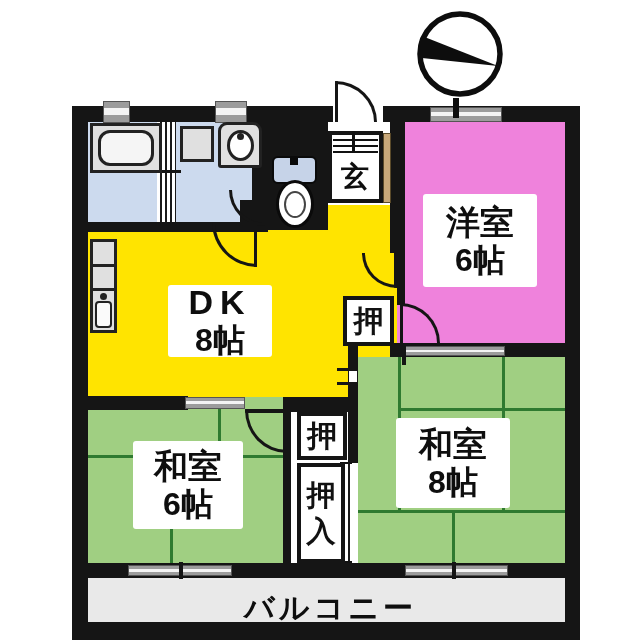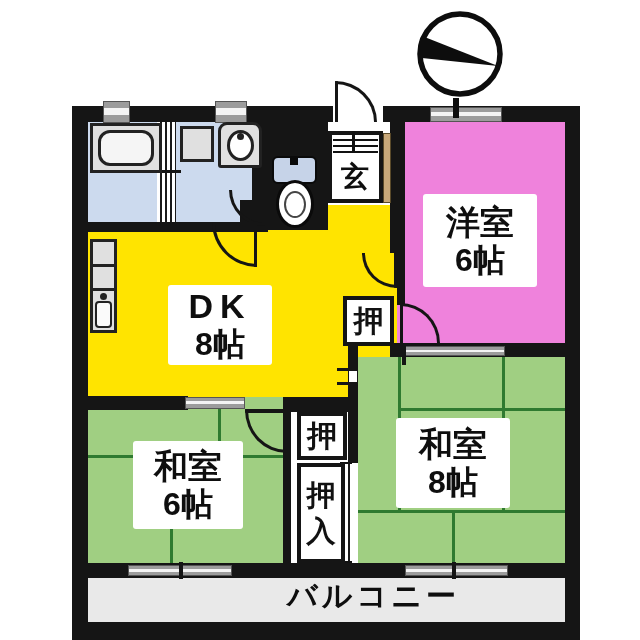--- a/index.html
+++ b/index.html
@@ -116,21 +116,21 @@
 
   <div class="abs arc arc-tr leaf-l" style="left:335px;top:81px;width:42px;height:41px;"></div>
   <div class="abs arc arc-bl leaf-r" style="left:229px;top:190px;width:36px;height:36px;"></div>
   <div class="abs arc arc-bl leaf-r line-t" style="left:212px;top:222px;width:45px;height:45px;"></div>
   <div class="abs arc arc-bl line-t" style="left:245px;top:410px;width:42px;height:43px;"></div>
   <div class="abs arc arc-bl leaf-r" style="left:362px;top:253px;width:35px;height:35px;"></div>
   <div class="abs arc arc-tr leaf-l" style="left:400px;top:303px;width:40px;height:40px;"></div>
 
   <div class="abs lbl" style="left:330px;top:158px;width:50px;font-size:28px;">玄</div>
 
-  <div class="abs roombox" style="left:168px;top:285px;width:104px;height:80px;">
+  <div class="abs roombox" style="left:168px;top:285px;width:104px;height:72px;">
     <span class="lbl" style="font-size:34px;letter-spacing:7px;">DK</span>
     <span class="lbl" style="font-size:32px;">8帖</span>
   </div>
 
   <div class="abs roombox" style="left:423px;top:194px;width:114px;height:93px;">
     <span class="lbl" style="font-size:34px;">洋室</span>
     <span class="lbl" style="font-size:32px;">6帖</span>
   </div>
 
   <div class="abs roombox" style="left:133px;top:441px;width:110px;height:88px;">
@@ -149,21 +149,21 @@
 
   <div class="abs closet" style="left:297px;top:412px;width:50px;height:48px;font-size:30px;">
     <span>押</span>
   </div>
 
   <div class="abs closet" style="left:297px;top:463px;width:48px;height:100px;font-size:29px;line-height:1.25;">
     <span>押</span>
     <span>入</span>
   </div>
 
-  <div class="abs lbl" style="left:88px;top:576px;width:485px;font-size:30px;letter-spacing:4px;margin-left:43px;">バルコニー</div>
+  <div class="abs lbl" style="left:88px;top:588px;width:485px;font-size:30px;letter-spacing:4px;">バルコニー</div>
 
   <svg class="abs" style="left:413px;top:8px;" width="100" height="114" viewBox="0 0 100 114">
     <circle cx="47" cy="46" r="40" fill="#fff" stroke="#0d0d0d" stroke-width="5.5"></circle>
     <polygon points="9,28 9,50 85,58" fill="#0d0d0d"></polygon>
     <rect x="40" y="90" width="6" height="20" fill="#0d0d0d"></rect>
   </svg>
 
 </div>
 
 </body></html>

